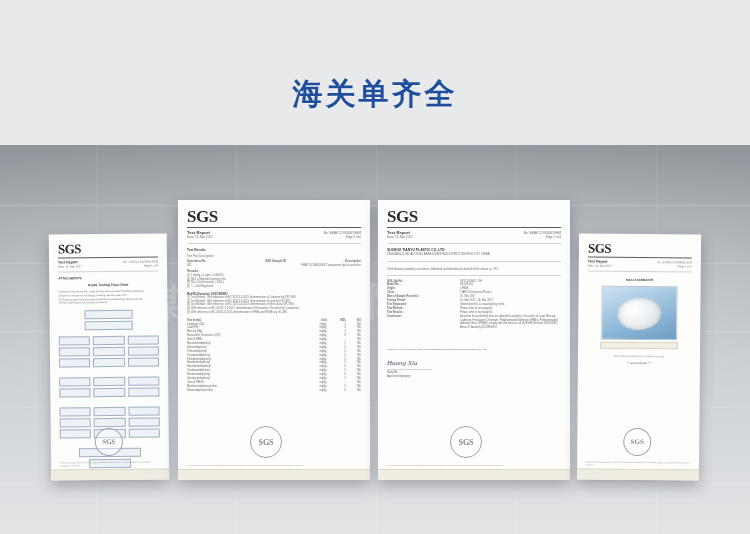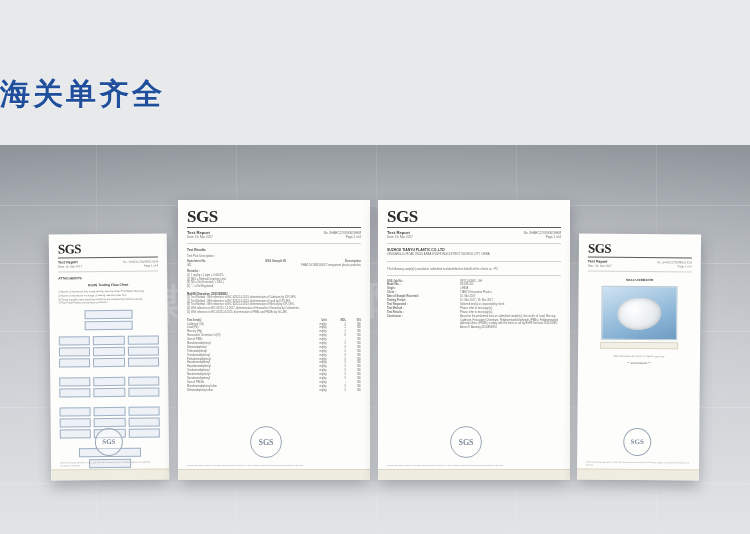--- a/index.html
+++ b/index.html
@@ -19,20 +19,21 @@
   .banner-en{
     position:absolute;left:0;right:0;top:46px;
     text-align:center;
     font-size:33px;letter-spacing:1.2px;
     color:#c4ccd8;font-weight:700;
     font-family:"Liberation Sans", sans-serif;
     white-space:nowrap;
   }
   .banner-cn{
     position:absolute;left:0;right:0;top:74px;
+    text-align:center;
     font-size:30px;font-weight:700;letter-spacing:3px;
     color:#1f4e9c;
     font-family:"DejaVu Sans", sans-serif;
     text-shadow:0 1px 0 rgba(255,255,255,.6);
     white-space:nowrap;
   }
 
   
   .floor{
     position:absolute;left:0;top:145px;width:750px;height:389px;
@@ -459,20 +460,27 @@
               <td style="font-weight:700">Test Results :</td>
               <td>Please refer to next page(s).</td>
             </tr>
         <tr>
               <td style="font-weight:700;vertical-align:top">Conclusion :</td>
               <td style="vertical-align:top">Based on the performed tests on submitted sample(s), the results of Lead, Mercury, Cadmium, Hexavalent Chromium, Polybrominated biphenyls (PBBs), Polybrominated diphenyl ethers (PBDEs) comply with the limits as set by RoHS Directive 2011/65/EU Annex II. Awaiting 2015/863/EU.</td>
             </tr>
       </tbody>
         </table>
 
+      <div style="margin-top:18px">
+        <div class="tiny" style="font-size:2.5px">Signed for and on behalf of SGS-CSTC Standards Technical Services (Shanghai) Co., Ltd.</div>
+        <div class="sig" style="margin-top:7px">Haang Xia</div>
+        <div class="hair" style="width:44px;margin:2px 0 1px"></div>
+        <div class="tiny" style="font-size:2.7px">Haily Ma</div>
+        <div class="tiny" style="font-size:2.7px">Approved Signatory</div>
+      </div>
 
       <div class="stamp" style="left:72px;bottom:22px;width:30px;height:30px;font-size:8px">SGS</div>
       <div style="position:absolute;left:9px;right:9px;bottom:13px;font-size:2.2px;color:#9a9a9a;line-height:1.4">Unless otherwise agreed in writing, this document is issued by the Company subject to its General Conditions of Service.</div>
       <div class="footbar"></div>
     </div>
   </div>
 
   <div class="doc" id="doc-d">
     <div class="sheet">
       <div class="sgs-logo" style="font-size:13px">SGS</div>

